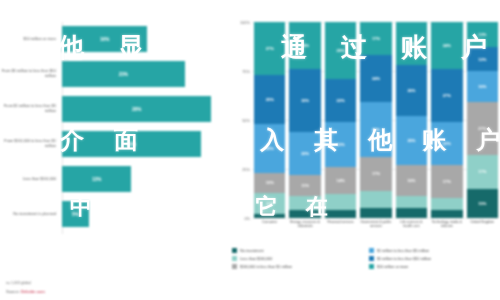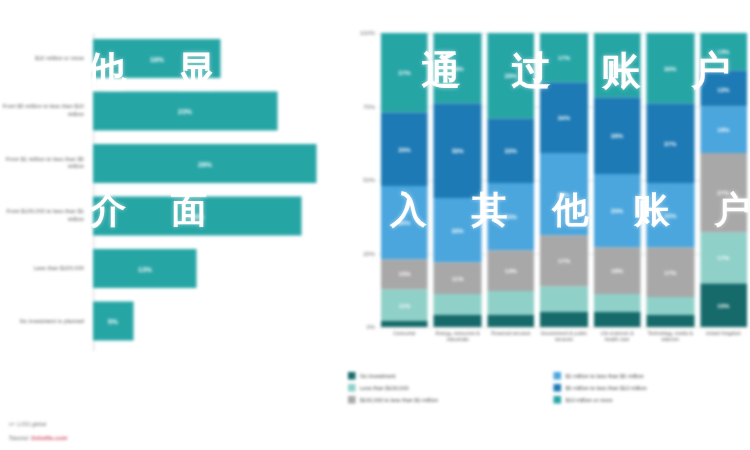--- a/index.html
+++ b/index.html
@@ -323,15 +323,16 @@
     <div id="footer">
       <div class="footnote">n= 1,053 global</div>
       <div class="source"><span>Source: </span><span class="src-link">Deloitte.com</span></div>
     </div>
 
   </div>
 
   <div id="overlay">
     <div class="cn-line" id="cn-1">他显     要通过账户石</div>
     <div class="cn-line" id="cn-2">介面     介入其他账户的</div>
+    <div class="cn-line" id="cn-3">中    但是它在</div>
   </div>
 
 </div>
 
 </body></html>

